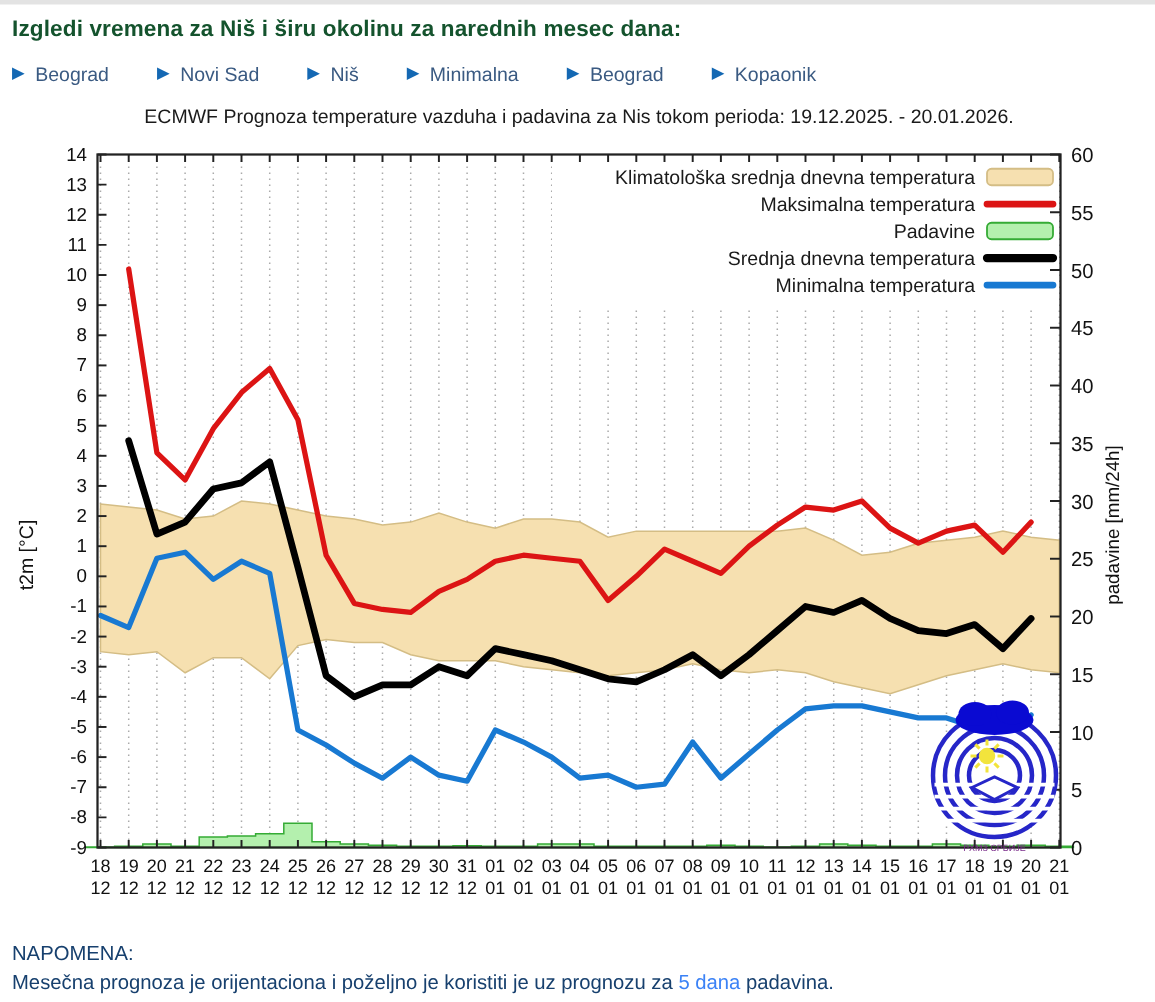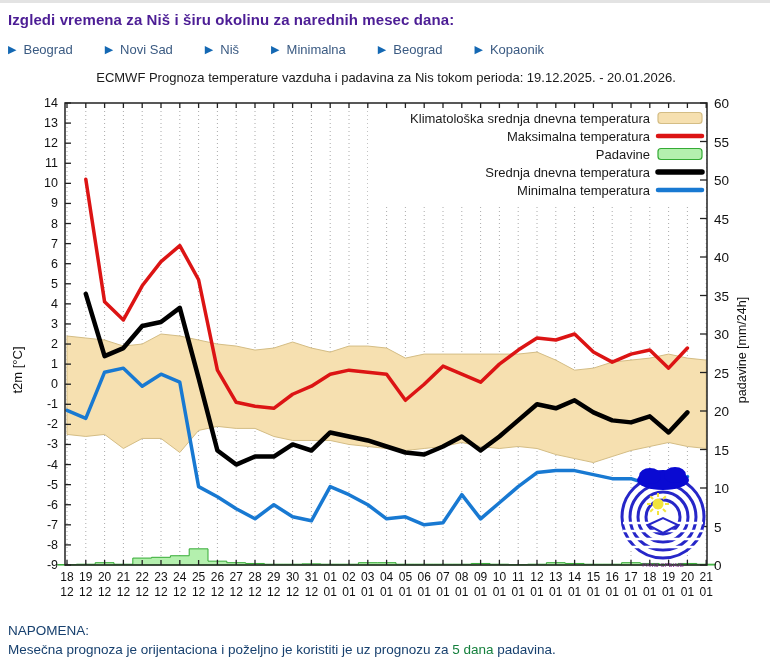--- a/index.html
+++ b/index.html
@@ -1,26 +1,26 @@
 <!DOCTYPE html>
 <html><head>
 <meta charset="utf-8">
 <style>
   html,body{margin:0;padding:0;background:#fff;}
   body{width:770px;height:668px;overflow:hidden;font-family:"Liberation Sans",sans-serif;position:relative;}
   .topbar{height:3px;background:#e3e3e3;}
-  h1.page-title{margin:8px 0 0 8px;font-size:15px;font-weight:bold;color:#4c1d95;letter-spacing:.1px;}
+  h1.page-title{margin:8px 0 0 8px;font-size:15px;font-weight:bold;color:#14532d;letter-spacing:.1px;}
   nav.city-links{margin:14px 0 0 8px;display:flex;gap:32px;font-size:13px;}
   nav.city-links a{color:#3a5a82;text-decoration:none;cursor:pointer;display:inline-flex;align-items:center;gap:7px;}
   nav.city-links .arr{color:#1468b3;font-size:11px;line-height:1;}
   .chart-wrap{margin-top:8px;}
   svg#chart-svg{display:block;}
-  .note{margin:10px 0 0 8px;font-size:13.5px;color:#17406e;}
+  .note{margin:15px 0 0 8px;font-size:13.5px;color:#17406e;}
   .note .nh{margin-bottom:4px;}
-  .note a{color:#15803d;text-decoration:none;cursor:pointer;}
+  .note a{color:#3b82f6;text-decoration:none;cursor:pointer;}
 </style>
 </head>
 <body>
 
 <div class="topbar"></div>
 
 <h1 class="page-title">Izgledi vremena za Niš i širu okolinu za narednih mesec dana:</h1>
 
 <nav class="city-links">
   <a>

